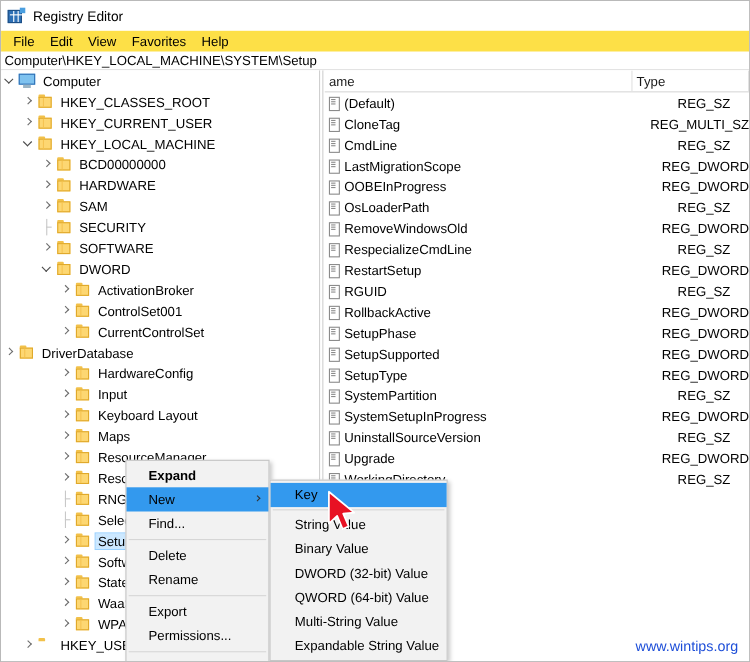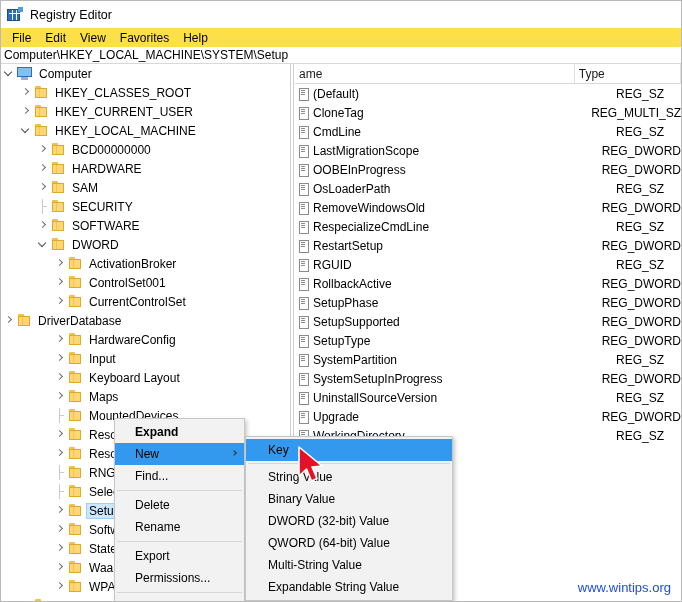--- a/index.html
+++ b/index.html
@@ -289,21 +289,21 @@
     width: 4px; height: 4px;
     border-right: 1.3px solid #333333;
     border-top: 1.3px solid #333333;
     transform: rotate(45deg);
   }
 
   
   #submenu {
     position: absolute;
     left: 244px; top: 435px;
-    width: 208px;
+    width: 162px;
     background: #f2f2f2;
     border: 1px solid #c6c6c6;
     box-shadow: 2px 2px 4px rgba(0,0,0,0.22);
     padding: 2px 0;
     z-index: 50;
   }
   .sub-item {
     height: 22px;
     display: flex; align-items: center;
     padding-left: 22px;
@@ -498,28 +498,20 @@
           </div>
           <div class="tree-row" style="padding-left: 51px;">
             <span class="glyph collapsed"></span>
             <span class="folder">
               <span class="tab"></span>
               <span class="body"></span>
             </span>
             <span class="label">Maps</span>
           </div>
           <div class="tree-row" style="padding-left: 51px;">
-            <span class="glyph leaf"></span>
-            <span class="folder">
-              <span class="tab"></span>
-              <span class="body"></span>
-            </span>
-            <span class="label">MountedDevices</span>
-          </div>
-          <div class="tree-row" style="padding-left: 51px;">
             <span class="glyph collapsed"></span>
             <span class="folder">
               <span class="tab"></span>
               <span class="body"></span>
             </span>
             <span class="label">ResourceManager</span>
           </div>
           <div class="tree-row" style="padding-left: 51px;">
             <span class="glyph collapsed"></span>
             <span class="folder">

